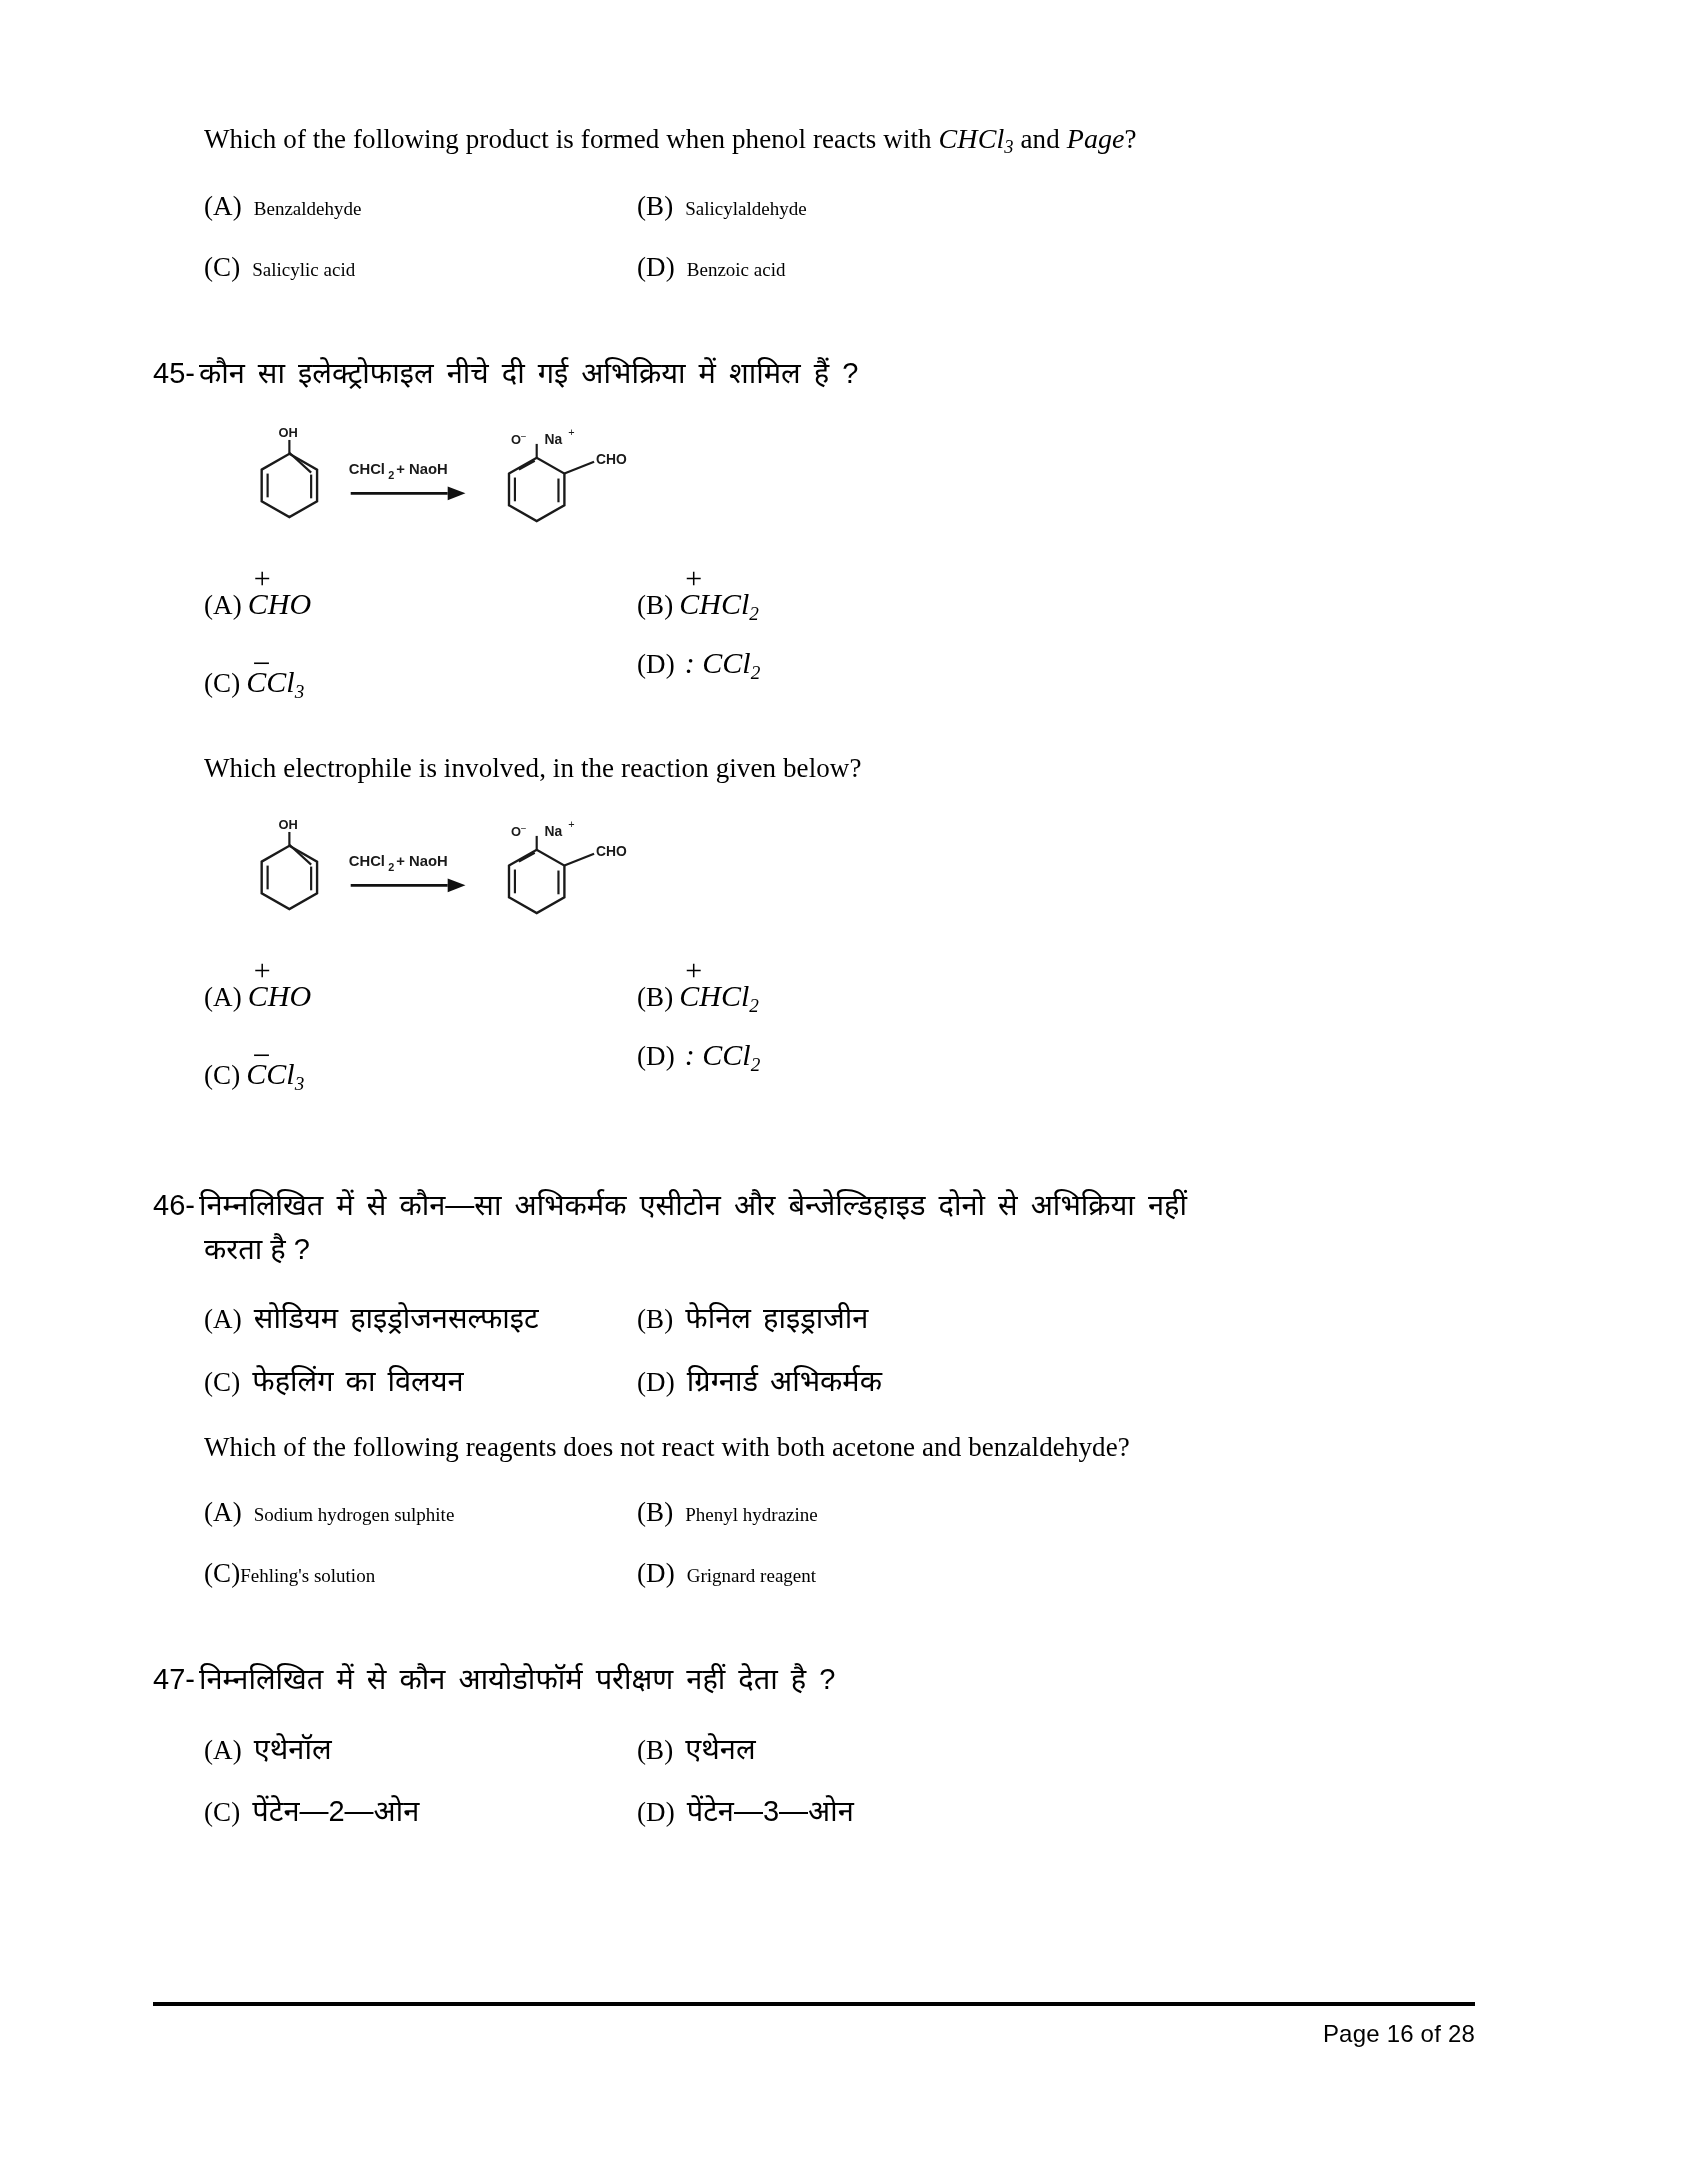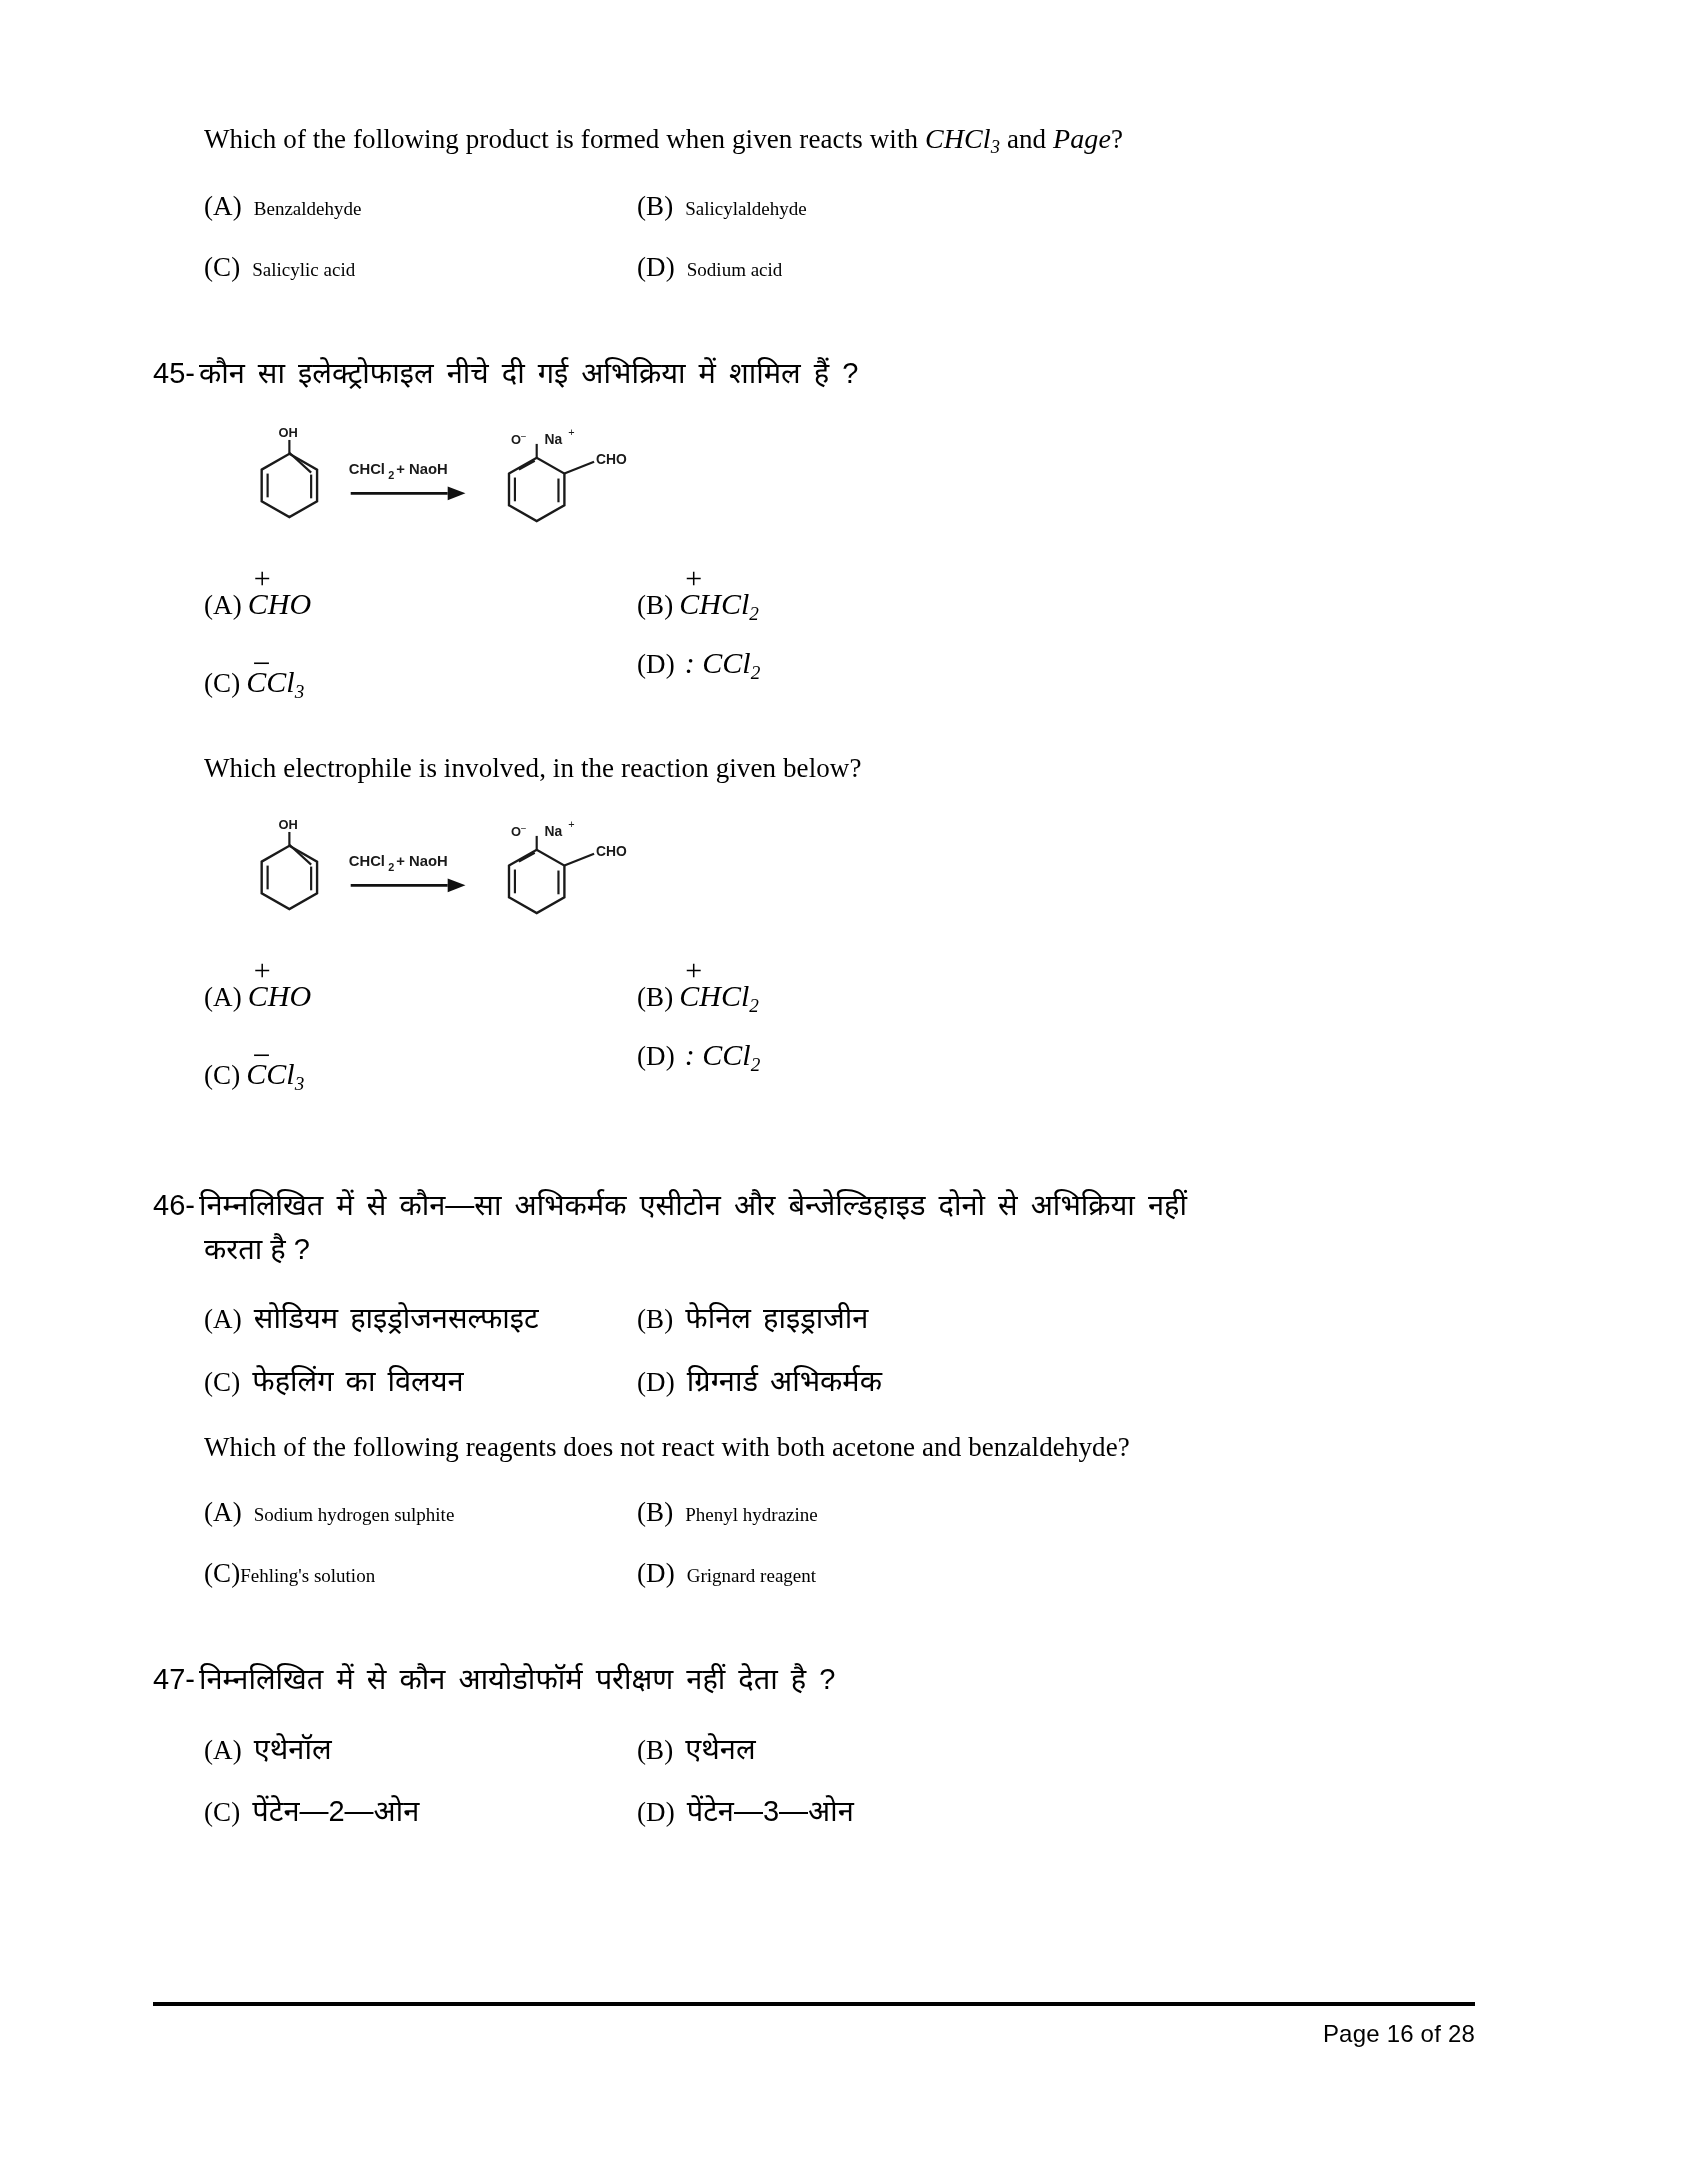--- a/index.html
+++ b/index.html
@@ -170,21 +170,21 @@
   .sp-lg { height: 65px; }
   .sp-xl { height: 89px; }
 </style>
 </head>
 <body>
 
 <div class="page">
   <div class="content">
 
     <div class="stem-eng eng">
-      <span>Which of the following product is formed when given reacts with </span><span class="chem"><span>CHCl</span><sub>3</sub></span><span> and </span><span class="chem">Page</span><span>?</span>
+      <span>Which of the following product is formed when phenol reacts with </span><span class="chem"><span>CHCl</span><sub>3</sub></span><span> and </span><span class="chem">Page</span><span>?</span>
     </div>
 
     <div class="sp-sm"></div>
 
     <div class="opts">
       <div class="opt-row">
         <div class="opt col-a">
           <span class="opt-label eng">(A)</span>
           <span class="opt-text-eng" style="margin-left:12px">Benzaldehyde</span>
         </div>
@@ -194,21 +194,21 @@
         </div>
       </div>
       <div class="rowgap-eng"></div>
       <div class="opt-row">
         <div class="opt col-a">
           <span class="opt-label eng">(C)</span>
           <span class="opt-text-eng" style="margin-left:12px">Salicylic acid</span>
         </div>
         <div class="opt col-b">
           <span class="opt-label eng">(D)</span>
-          <span class="opt-text-eng" style="margin-left:12px">Sodium acid</span>
+          <span class="opt-text-eng" style="margin-left:12px">Benzoic acid</span>
         </div>
       </div>
     </div>
 
     <div class="sp-lg"></div>
 
     <div class="qline-hin hin">
       <span class="qnum">45-</span>
       <span class="qtext-hin" style="margin-left:4px">कौन सा इलेक्ट्रोफाइल नीचे दी गई अभिक्रिया में शामिल हैं ?</span>
     </div>

